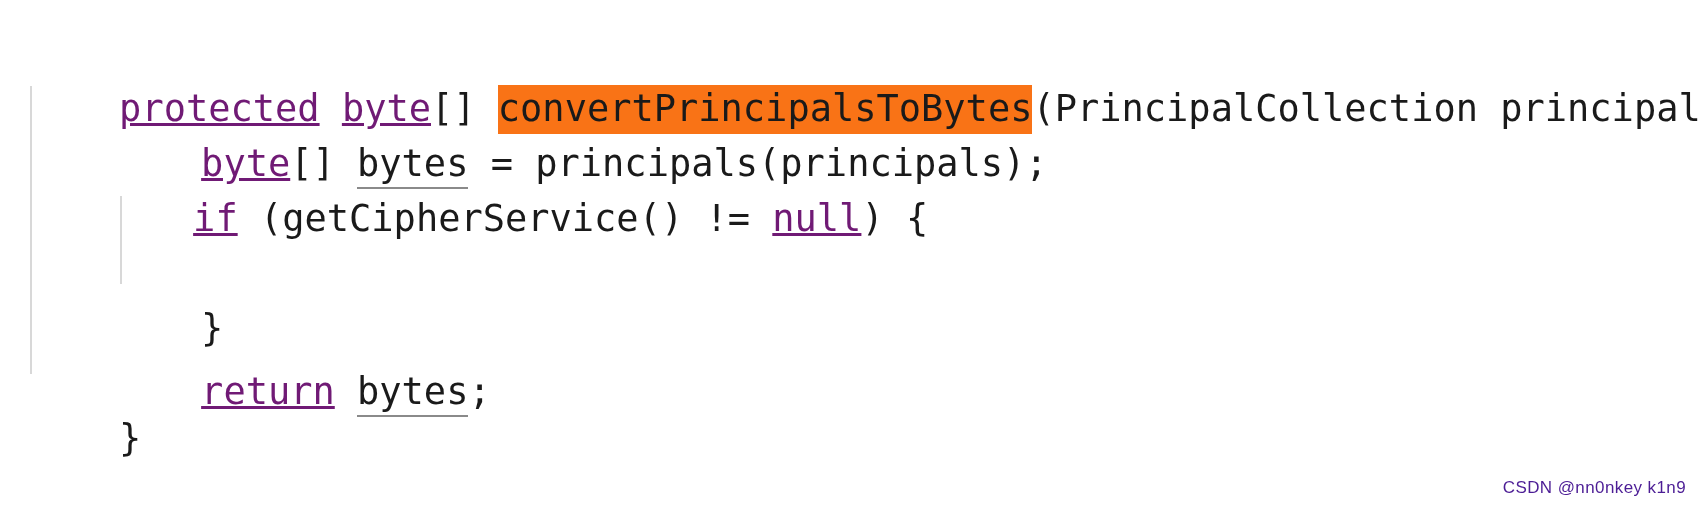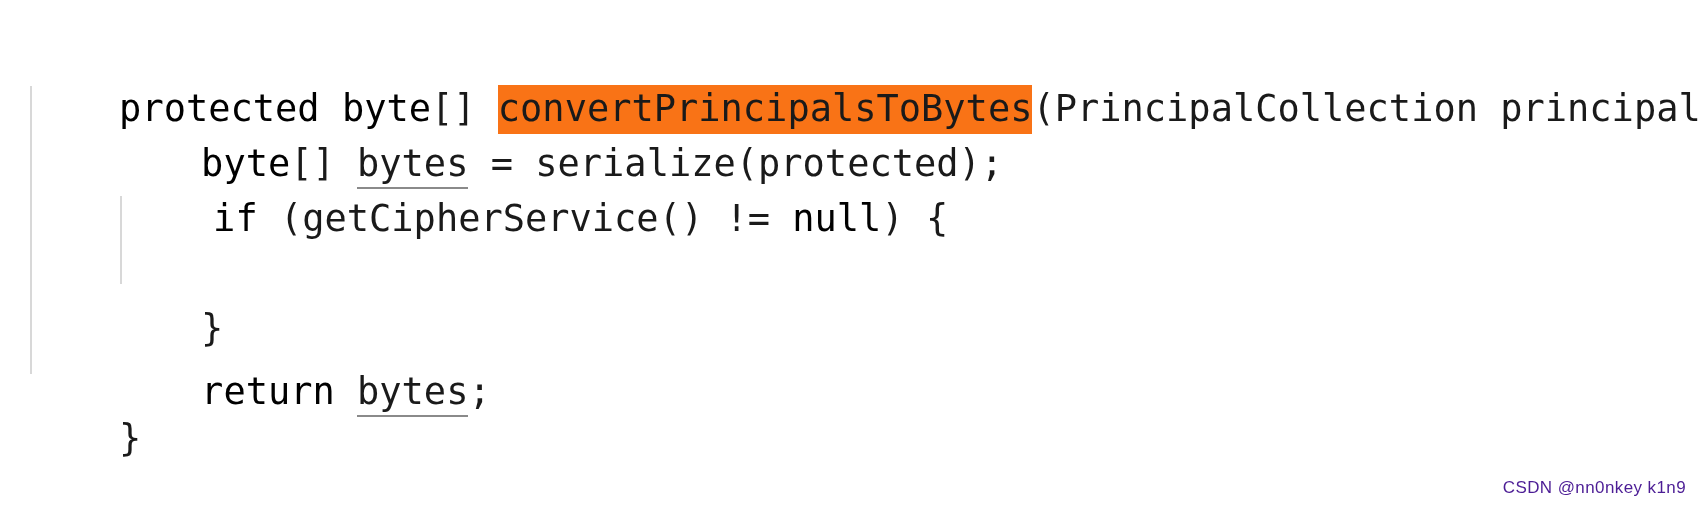--- a/index.html
+++ b/index.html
@@ -39,21 +39,21 @@
   }
   .ln1 { top: 26px;  }
   .ln2 { top: 81px;  }
   .ln3 { top: 136px; }
   .ln4 { top: 191px; }
   .ln5 { top: 246px; }
   .ln6 { top: 309px; text-align: right; }
   .ln7 { top: 356px; }
 
   
-  .kw   { color: #000000; }
+  .kw   { color: #701a75; text-decoration: underline; }
   .pln  { color: #1a1a1a; }
 
   
   .hl {
     background: #f97316;
     color: #1a1a1a;
     padding: 2px 0 4px 0;
     box-decoration-break: clone;
     -webkit-box-decoration-break: clone;
   }
@@ -94,24 +94,24 @@
 <div id="code-block">
 
   <div class="indent-guide" id="guide-body"></div>
   <div class="indent-guide" id="guide-ifblk"></div>
 
   <div class="code-line ln1" style="left:30px;">
     <span class="kw">protected</span><span class="pln"> </span><span class="kw">byte</span><span class="pln">[] </span><span class="hl">convertPrincipalsToBytes</span><span class="pln">(PrincipalCollection principals) {</span>
   </div>
 
   <div class="code-line ln2" style="left:112px;">
-    <span class="kw">byte</span><span class="pln">[] </span><span class="uline">bytes</span><span class="pln"> = serialize(protected);</span>
+    <span class="kw">byte</span><span class="pln">[] </span><span class="uline">bytes</span><span class="pln"> = principals(principals);</span>
   </div>
 
-  <div class="code-line ln3" style="left:124px;text-align:center;">
+  <div class="code-line ln3" style="left:104px;text-align:center;">
     <span class="kw">if</span><span class="pln"> (getCipherService() != </span><span class="kw">null</span><span class="pln">) {</span>
   </div>
 
 
   <div class="code-line ln5" style="left:112px;">
     <span class="pln">}</span>
   </div>
 
   <div class="code-line ln6" style="left:112px;">
     <span class="kw">return</span><span class="pln"> </span><span class="uline">bytes</span><span class="pln">;</span>

